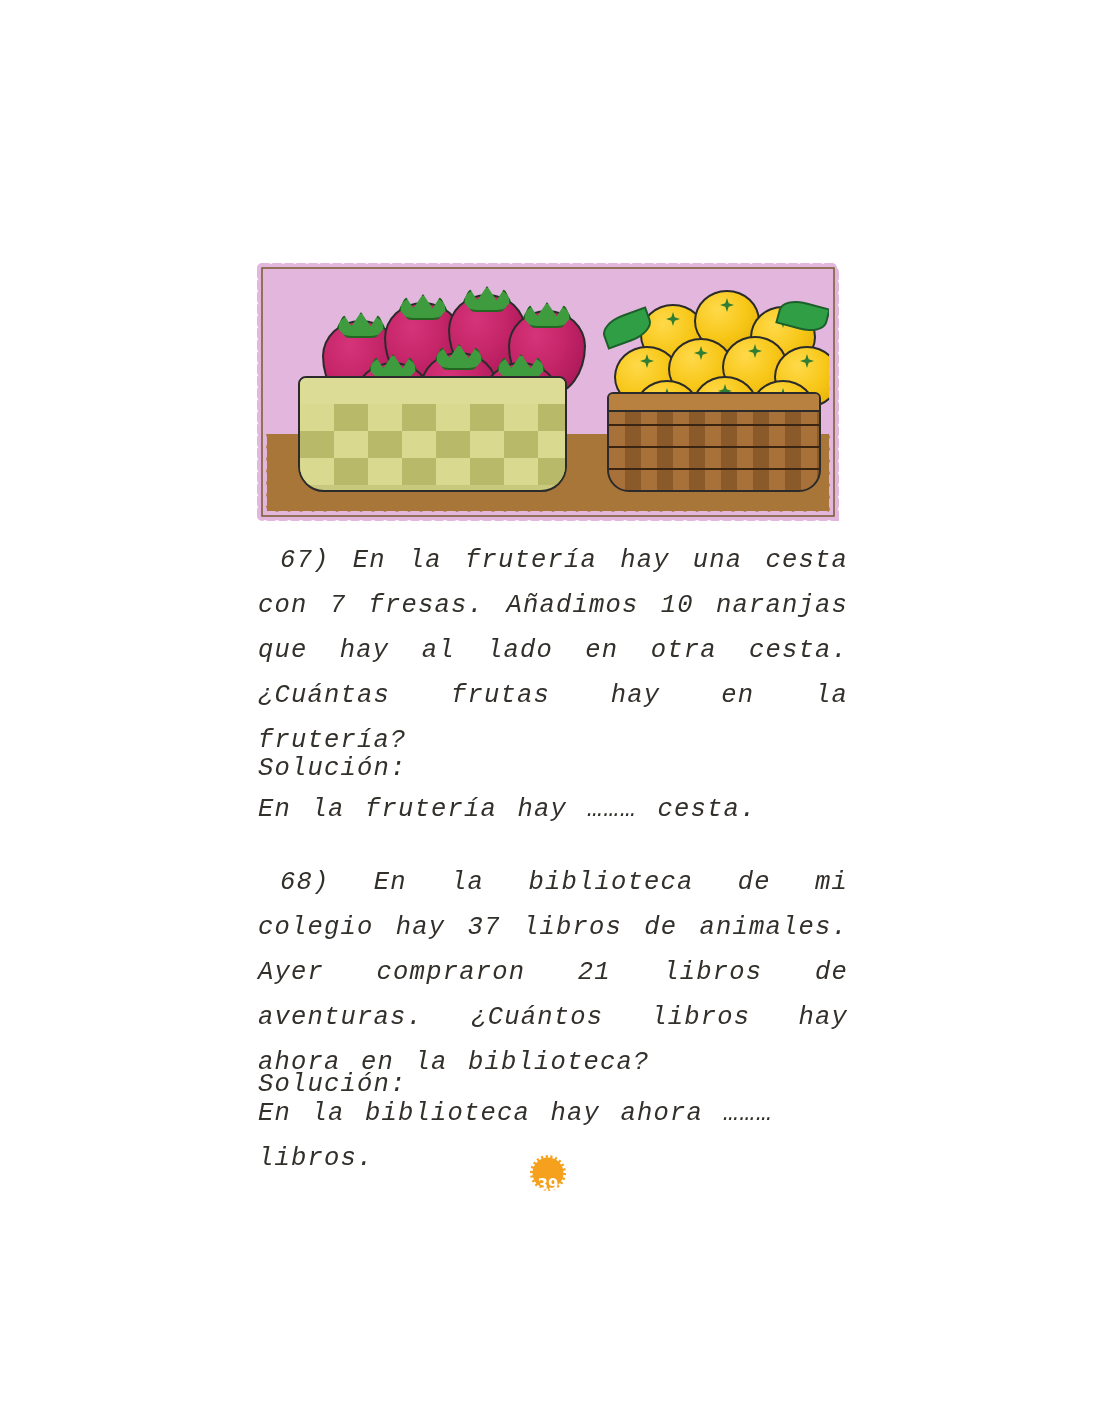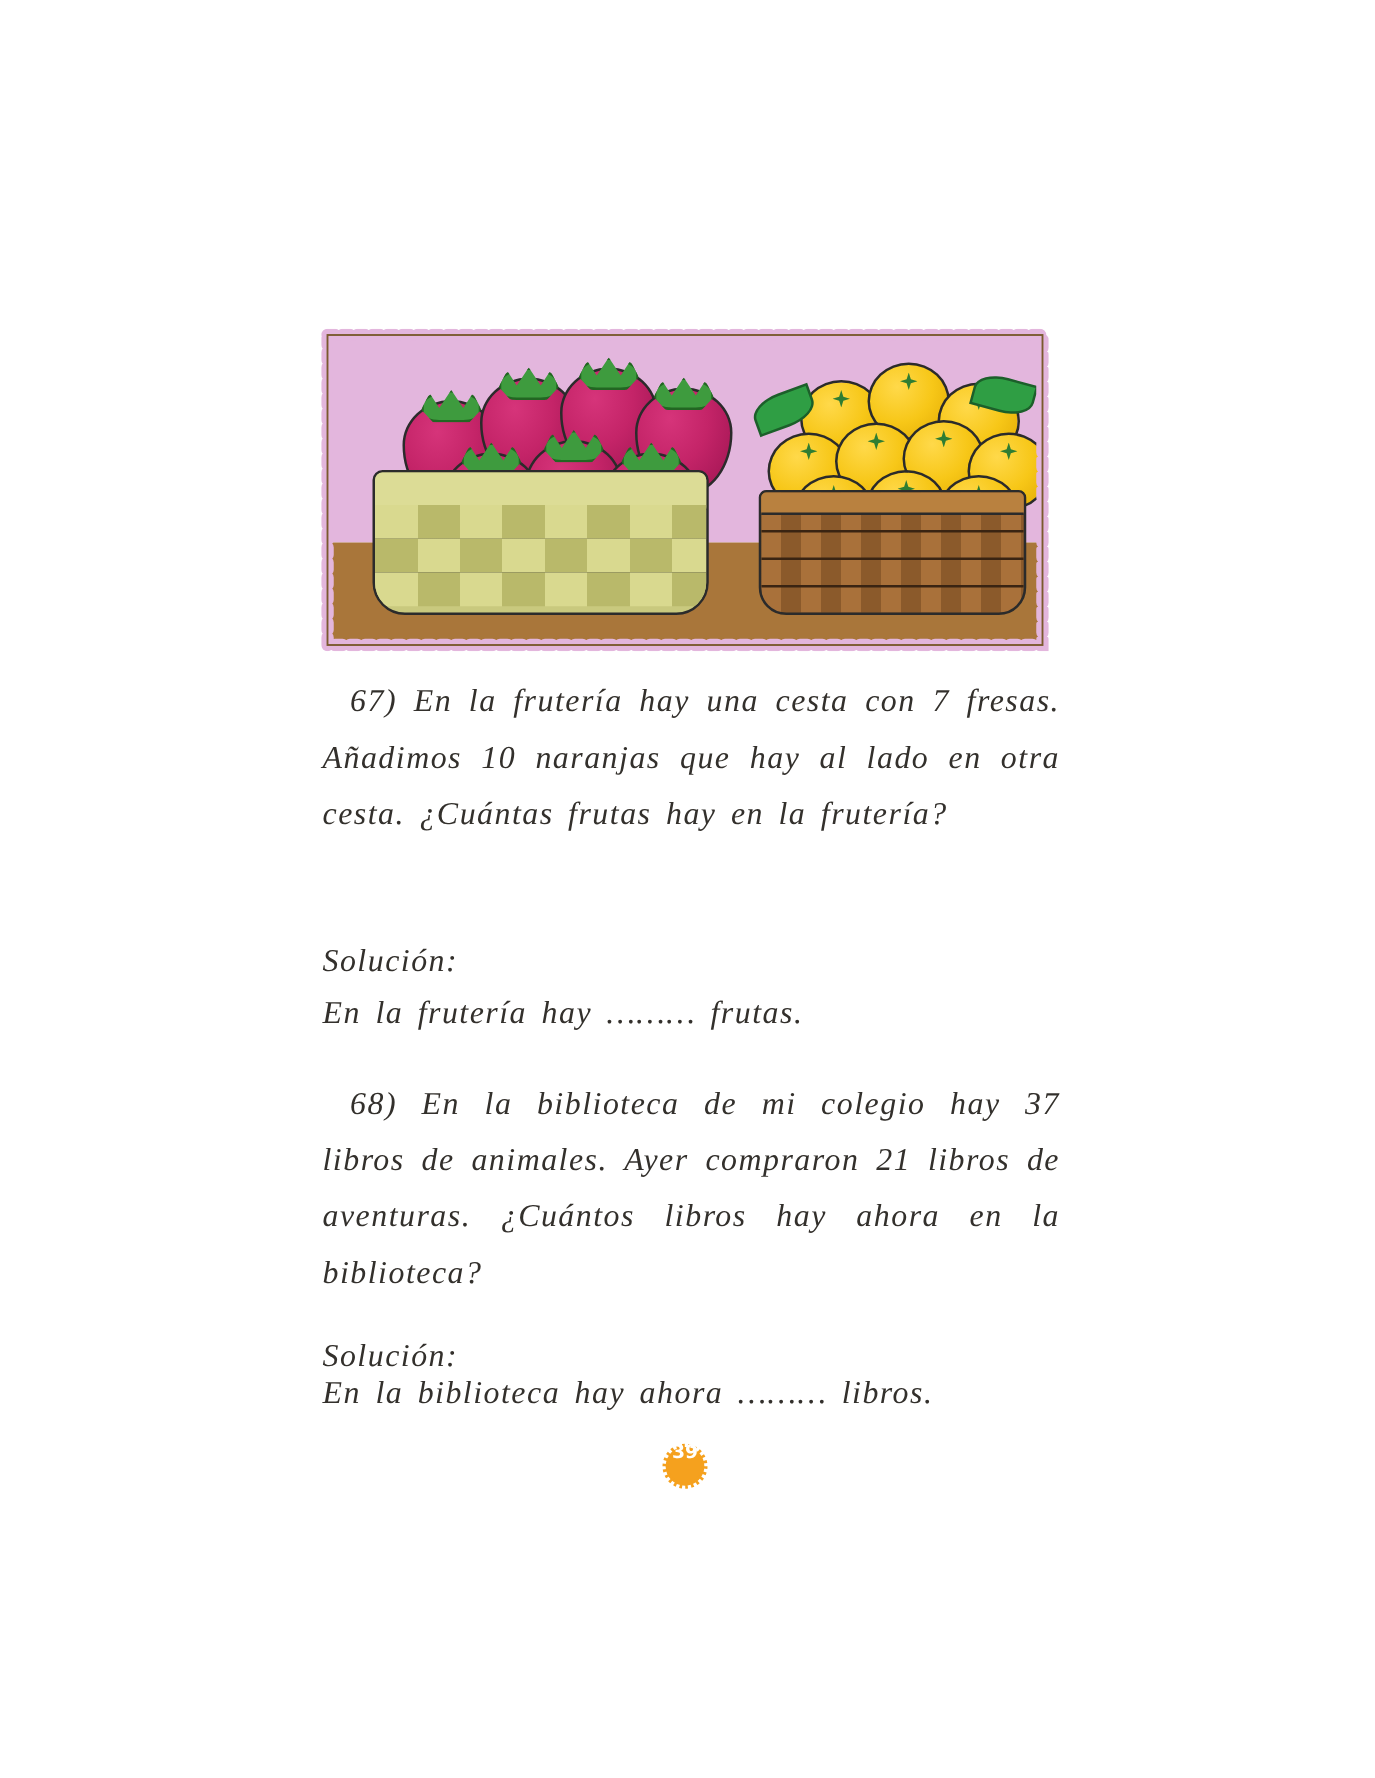--- a/index.html
+++ b/index.html
@@ -161,21 +161,21 @@
     border-radius: 50% 0 50% 0;
   }
 
   
   .text-block {
     position: absolute;
     font-family: "DejaVu Serif", serif;
     color: #2f2b28;
   }
   .handwriting {
-    font-family: Liberation Serif, serif;
+    font-family: Liberation Mono, monospace;
     font-style: italic;
     font-size: 25.5px;
     line-height: 45px;
     letter-spacing: 1.2px;
     color: #33302c;
     word-spacing: 4px;
   }
   #problem67 {
     left: 258px;
     top: 538px;
@@ -209,21 +209,21 @@
     width: 600px;
   }
 
   .page-number {
     position: absolute;
     left: 527px;
     top: 1152px;
     width: 42px;
     height: 42px;
     display: flex;
-    align-items: flex-start;
+    align-items: flex-end;
     justify-content: center;
     color: #ffffff;
     font-family: "DejaVu Sans", sans-serif;
     font-size: 15px;
     font-weight: bold;
   }
   .page-number .burst {
     position: absolute;
     inset: 0;
   }
@@ -279,21 +279,21 @@
     <svg class="scallop" viewBox="0 0 582 258" preserveAspectRatio="none">
       <rect x="5" y="5" width="572" height="248" fill="none" stroke="#e3b6dd" stroke-width="10" stroke-dasharray="6 6" stroke-linecap="round"></rect>
       <rect x="5" y="5" width="572" height="248" fill="none" stroke="#7a5a2e" stroke-width="1.5"></rect>
     </svg>
   </div>
 
   <div class="text-block handwriting" id="problem67">67) En la frutería hay una cesta con 7 fresas. Añadimos 10 naranjas que hay al lado en otra cesta. ¿Cuántas frutas hay en la frutería?</div>
 
   <div class="text-block handwriting" id="sol67-label">Solución:</div>
 
-  <div class="text-block handwriting" id="sol67-line">En la frutería hay ……… frutas.</div>
+  <div class="text-block handwriting" id="sol67-line">En la frutería hay ……… cesta.</div>
 
   <div class="text-block handwriting" id="problem68">68) En la biblioteca de mi colegio hay 37 libros de animales. Ayer compraron 21 libros de aventuras. ¿Cuántos libros hay ahora en la biblioteca?</div>
 
   <div class="text-block handwriting" id="sol68-label">Solución:</div>
 
   <div class="text-block handwriting" id="sol68-line">En la biblioteca hay ahora ……… libros.</div>
 
   <div class="page-number">
     <svg class="burst" viewBox="0 0 42 42">
       <circle cx="21" cy="21" r="15.5" fill="#f5a11e" stroke="#f5a11e" stroke-width="5" stroke-dasharray="2 2.4"></circle>

